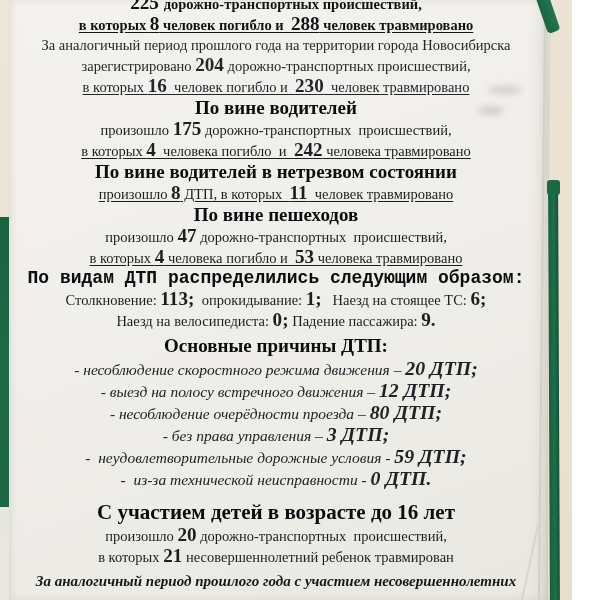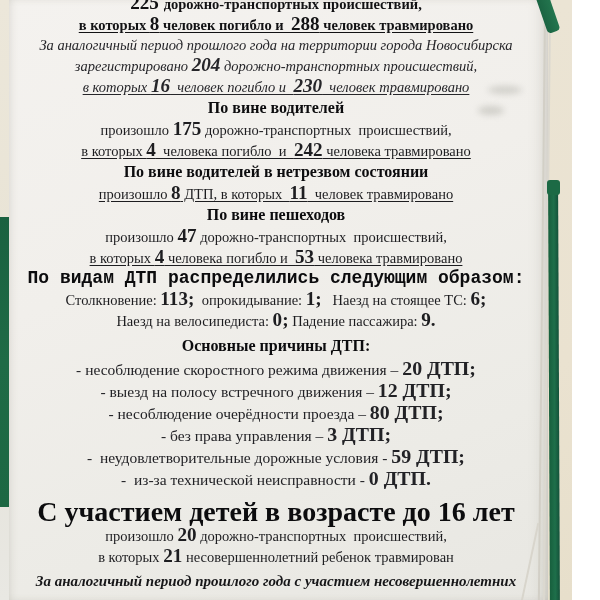--- a/index.html
+++ b/index.html
@@ -30,27 +30,27 @@
   .green-clip-top{position:absolute;left:541px;top:-9px;width:13px;height:42px;border-radius:2px 2px 4px 4px;
     background:linear-gradient(90deg,#1a6442,#23754e);transform:rotate(-19deg);}
   .green-left{position:absolute;left:0;top:217px;width:9px;height:290px;
     background:linear-gradient(180deg,#1a6140 0%,#1f6b46 50%,#1d6843 100%);}
   
   .doc{position:absolute;left:12px;top:0;width:528px;padding-top:0;margin-top:-7px;}
   .line{text-align:center;white-space:pre-wrap;color:#1d1d20;font-size:14.5px;line-height:20px;}
   .line .num{font-weight:bold;font-size:1.32em;}
   .b{font-weight:bold;color:#121214;}
   .u{text-decoration:underline;text-underline-offset:2px;}
-  .i{font-style:italic;color:#26262a;}
-  .h{font-weight:bold;font-size:16px;line-height:22px;color:#0c0c0e;}
+  .i{color:#26262a;}
+  .h{font-weight:bold;font-size:19px;line-height:22px;color:#0c0c0e;}
   .mid{font-weight:bold;font-size:18px;line-height:21px;color:#0c0c0e;font-family:Liberation Mono, monospace;}
   .mt2{padding-top:3px;line-height:24px;}
-  .cause{font-size:15.5px;line-height:21px;color:#222226;}
+  .cause{font-style:italic;font-size:15.5px;line-height:21px;color:#222226;}
   .cause .num{font-size:1.28em;}
-  .h2{font-weight:bold;font-size:28px;line-height:26px;color:#0c0c0e;padding-top:9px;}
+  .h2{font-weight:bold;font-size:21px;line-height:26px;color:#0c0c0e;padding-top:9px;}
   .bi{font-weight:bold;font-style:italic;font-size:15px;line-height:22px;padding-top:3px;color:#161618;}
 </style>
 </head>
 <body>
 
 <div id="photo">
   <div class="left-sliver"></div>
   <div class="paper"></div>
   <div class="smudge s1"></div>
   <div class="smudge s2"></div>

